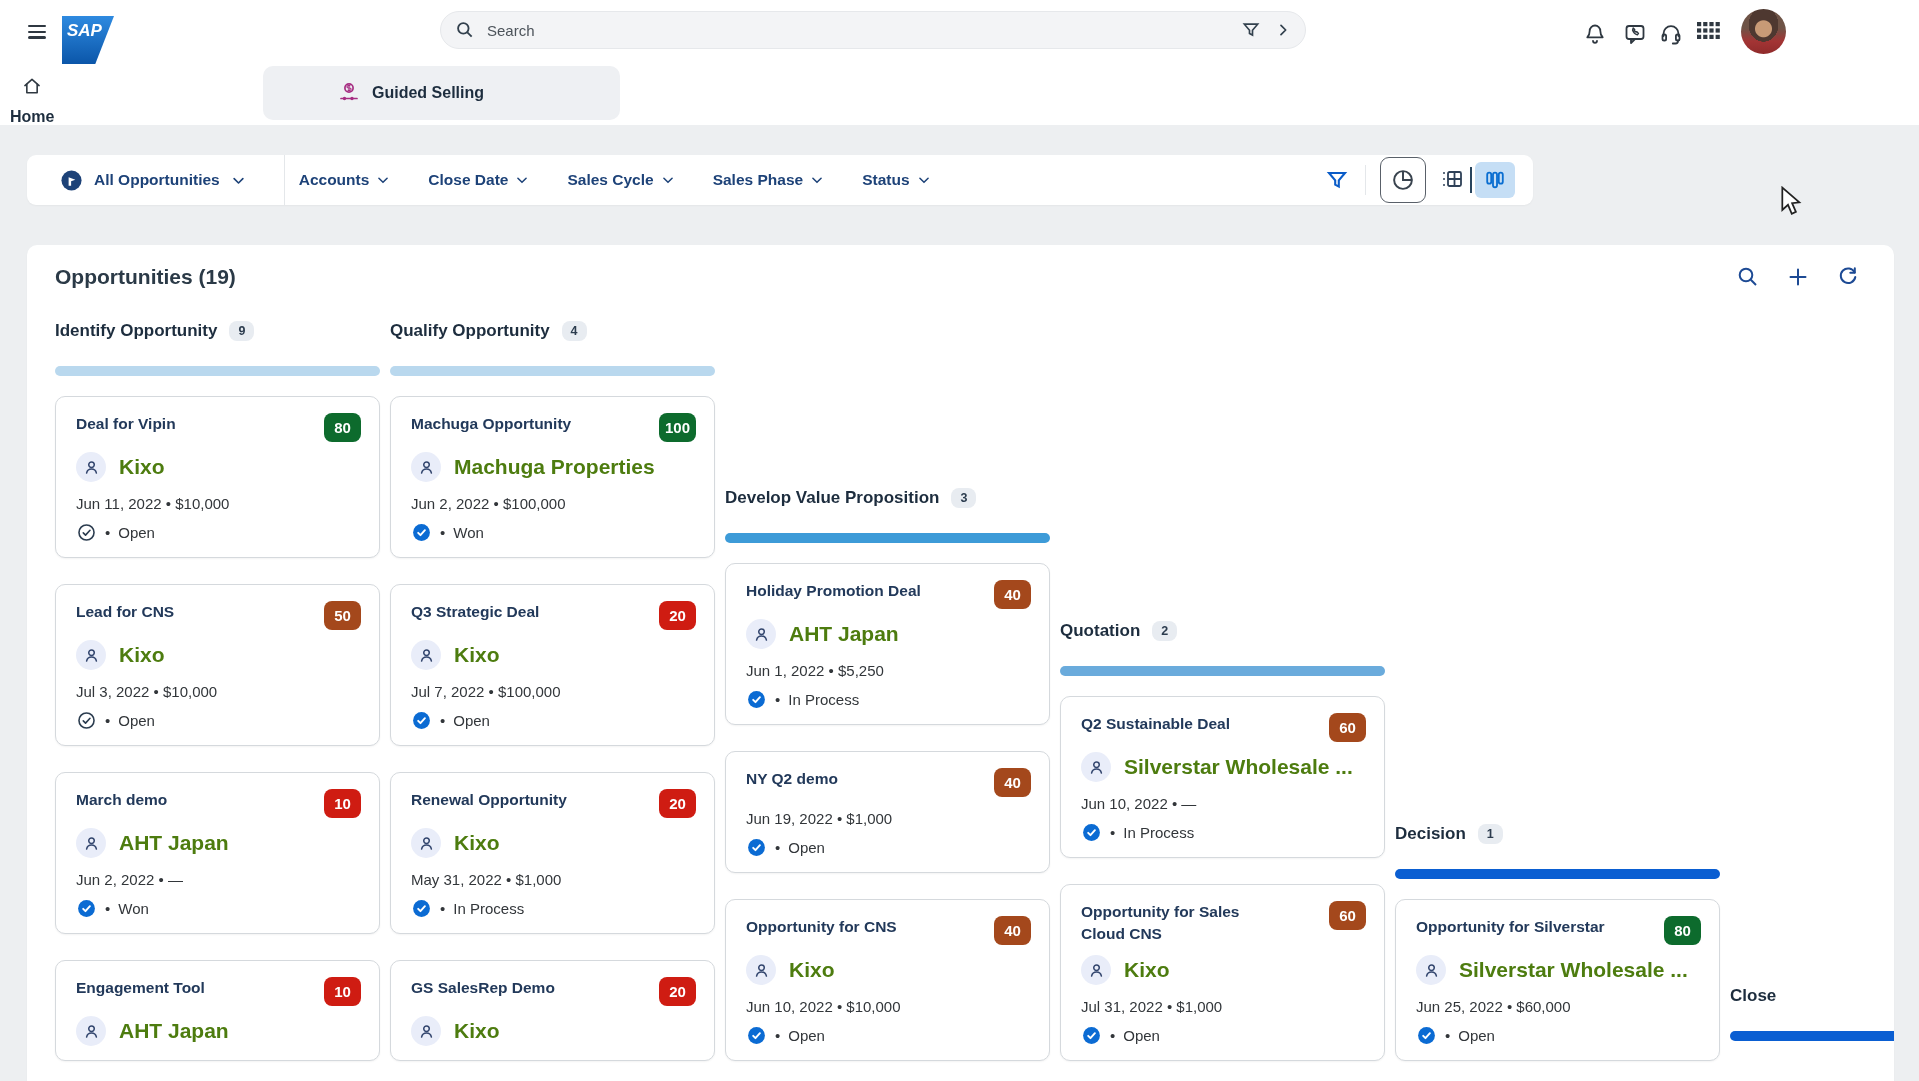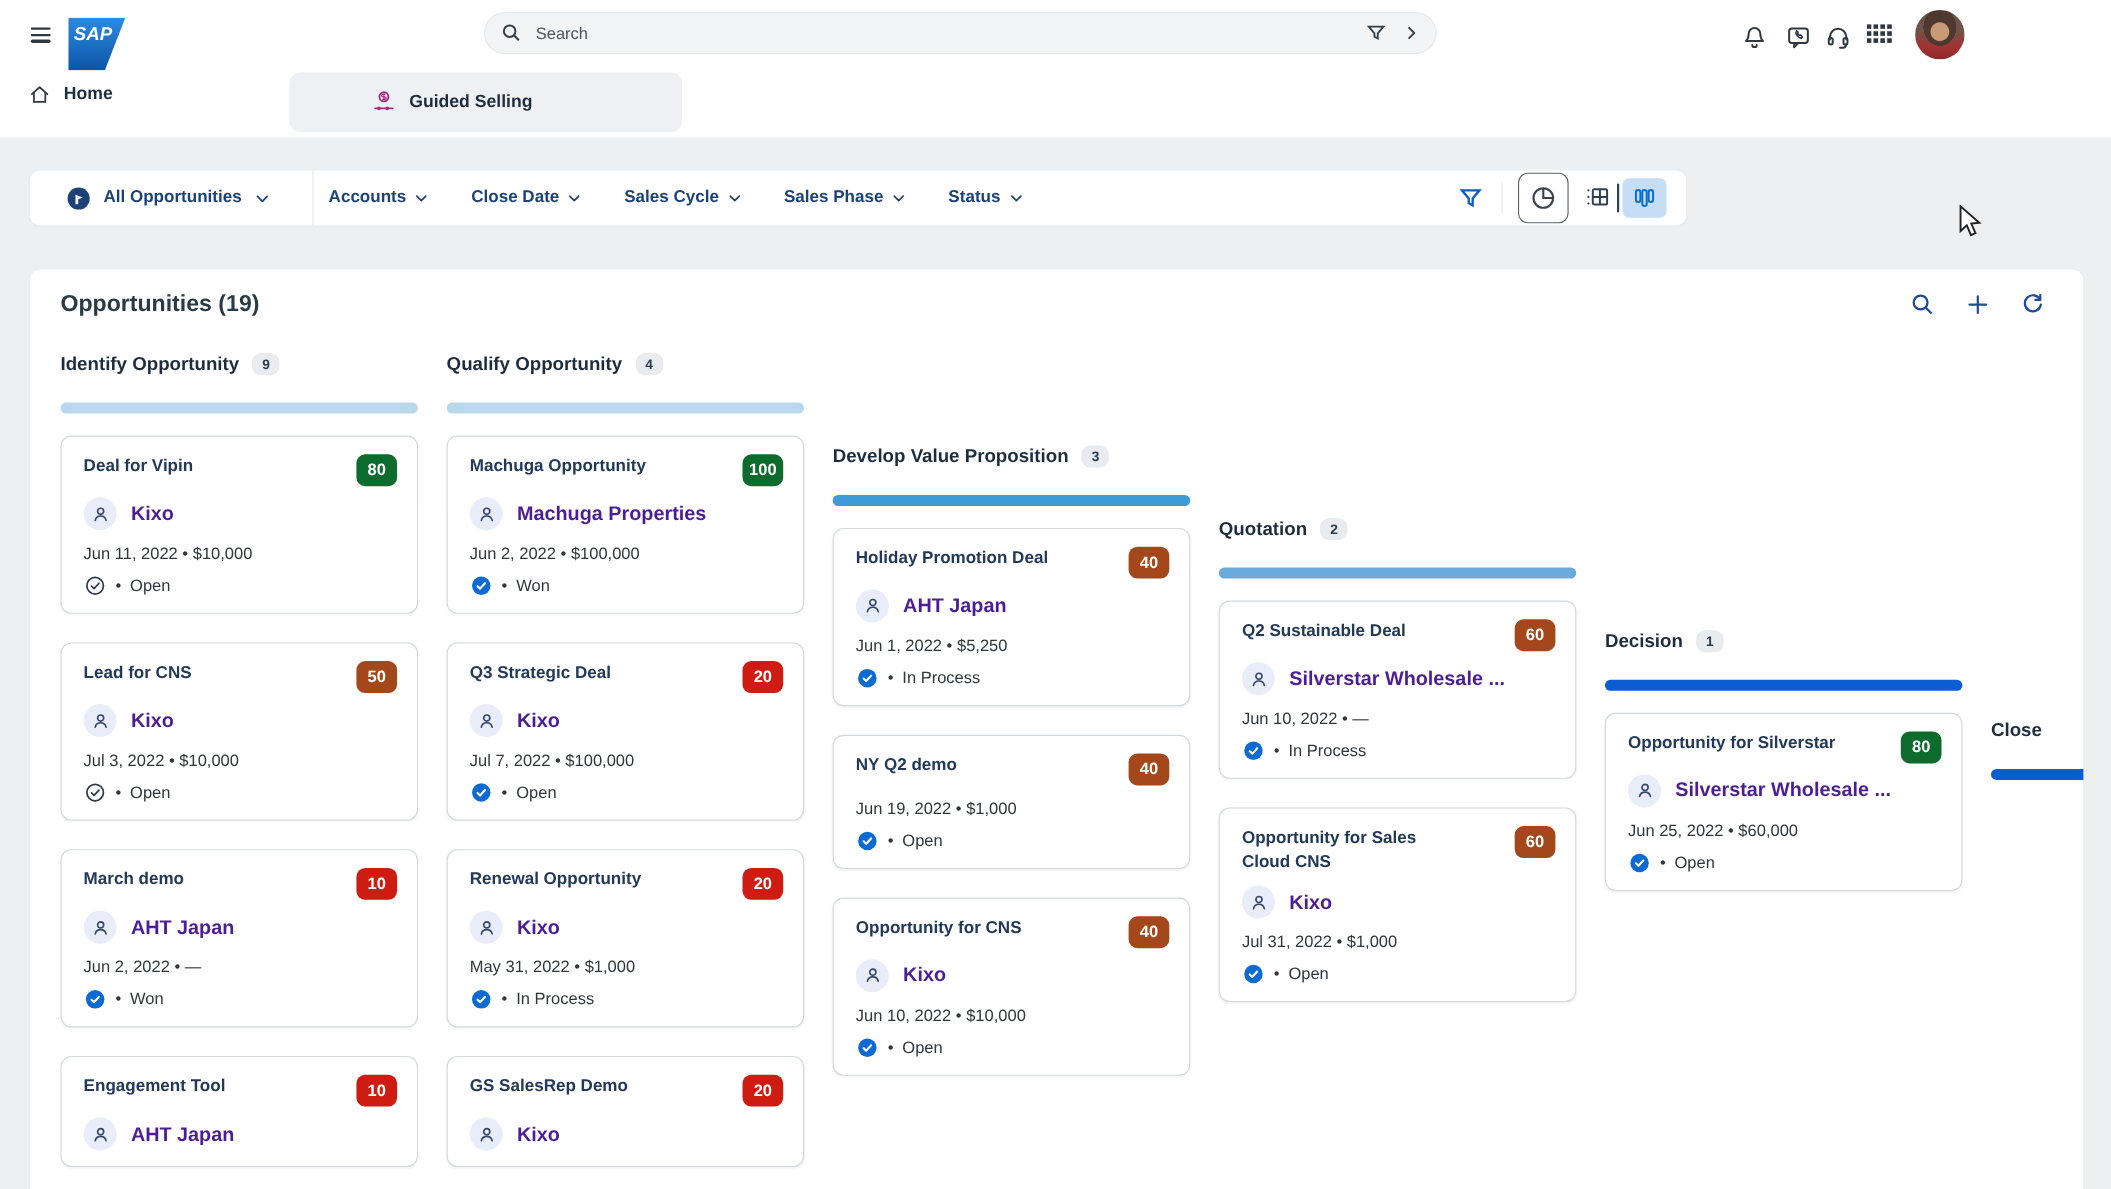--- a/index.html
+++ b/index.html
@@ -24,21 +24,21 @@
   .searchbar input::placeholder{color:#4c535a;}
   .sb-ico{color:#32404d;flex:0 0 auto;}
   .tb-btn{position:absolute;top:22px;width:24px;height:24px;color:#2f3841;cursor:pointer;}
   .avatar{position:absolute;left:1741px;top:9px;width:45px;height:45px;border-radius:50%;cursor:pointer;
     background:
       radial-gradient(circle at 50% 44%, #c89a76 0 8px, rgba(0,0,0,0) 9px),
       radial-gradient(ellipse 15px 17px at 50% 35%, #4e3830 0 99%, rgba(0,0,0,0) 100%),
       linear-gradient(#6e5346 0 42%, #a33434 72%, #8f2b2b);}
   
   .tab{position:absolute;display:flex;align-items:center;gap:12px;font-size:16px;font-weight:700;color:#1d2d3e;cursor:pointer;}
-  .tab-home{left:26px;top:76px;}
+  .tab-home{left:10px;top:76px;flex-direction:column;}
   .tab-guided{left:263px;top:66px;width:357px;height:54px;background:#eef0f3;border-radius:10px;padding-left:75px;box-sizing:border-box;}
   
   .filterbar{position:absolute;left:27px;top:155px;width:1506px;height:50px;background:#fff;border-radius:9px;
     display:flex;align-items:center;box-shadow:0 1px 2px rgba(0,0,0,.04);}
   .scope{display:flex;align-items:center;gap:11px;margin-left:33px;font-size:15.5px;font-weight:700;color:#1d4278;cursor:pointer;}
   .fdivider{width:1px;height:50px;background:#e4e7ea;margin-left:38px;margin-right:14px;}
   .filters{display:flex;align-items:center;gap:38px;}
   .fitem{display:flex;align-items:center;gap:7px;font-size:15.5px;font-weight:600;color:#1d4278;cursor:pointer;}
   .fb-right{position:absolute;right:18px;top:0;height:50px;display:flex;align-items:center;}
   .funnel-ico{color:#0a5cc8;cursor:pointer;}
@@ -49,36 +49,36 @@
   .tgl-line{width:2px;height:26px;background:#28445e;margin:0 3px;}
   .tgl-kanban{width:40px;height:36px;background:#c5def5;border-radius:6px;display:flex;align-items:center;justify-content:center;color:#0a6ed1;cursor:pointer;}
   .cursor{position:absolute;left:1778px;top:186px;z-index:50;pointer-events:none;}
   
   .panel{position:absolute;left:27px;top:245px;width:1867px;height:1000px;background:#fff;border-radius:10px;
     overflow:hidden;box-shadow:0 1px 2px rgba(0,0,0,.04);box-sizing:border-box;}
   .panel-head{display:flex;align-items:center;justify-content:space-between;padding:20px 34px 0 28px;}
   .panel-title{font-size:21px;font-weight:700;color:#2b3a47;}
   .panel-actions{display:flex;align-items:center;gap:26px;color:#1d4a94;}
   .pa-btn{width:24px;height:24px;cursor:pointer;}
-  .columns{display:flex;gap:26px;padding:0 28px;margin-top:30px;align-items:center;}
+  .columns{display:flex;gap:10px;padding:0 28px;margin-top:30px;align-items:flex-end;}
   .column{width:325px;flex:0 0 325px;}
   .col-head{display:flex;align-items:center;gap:12px;height:24px;}
   .col-name{font-size:17px;font-weight:700;color:#1d2d3e;white-space:nowrap;}
   .col-count{background:#e8ecf1;color:#2c3c4e;font-size:12.5px;font-weight:700;border-radius:8px;padding:3px 9px;}
   .col-bar{height:10px;border-radius:5px;margin-top:23px;}
   .cards{display:flex;flex-direction:column;gap:26px;margin-top:20px;}
   .card{background:#fff;border:1px solid #d5d9dd;border-radius:10px;padding:16px 18px 14px 20px;
     box-shadow:0 1px 2px rgba(0,0,0,.05);cursor:pointer;box-sizing:border-box;}
   .card-top{display:flex;justify-content:space-between;align-items:flex-start;}
   .card-title{font-size:15.5px;font-weight:700;color:#22395a;line-height:22px;max-width:200px;}
   .badge{min-width:37px;height:29px;border-radius:8px;color:#fff;font-size:15px;font-weight:700;
     display:flex;align-items:center;justify-content:center;box-sizing:border-box;padding:0 6px;}
   .acct-row{display:flex;align-items:center;gap:13px;margin-top:10px;}
   .acct-avatar{width:30px;height:30px;border-radius:50%;background:#e9edf9;display:flex;align-items:center;justify-content:center;color:#33466e;}
-  .acct-name{font-size:18px;font-weight:600;color:#4c1d95;white-space:nowrap;}
+  .acct-name{font-size:21px;font-weight:600;color:#4d7c0f;white-space:nowrap;}
   .meta{font-size:15px;color:#32363a;margin-top:11px;line-height:21px;}
   .status{display:flex;align-items:center;gap:8px;margin-top:8px;font-size:15px;color:#32363a;line-height:21px;}
   .status .bullet{color:#32363a;}
 </style>
 </head>
 <body>
 
 <div class="header">
   <div class="hamburger">
       <span></span>

